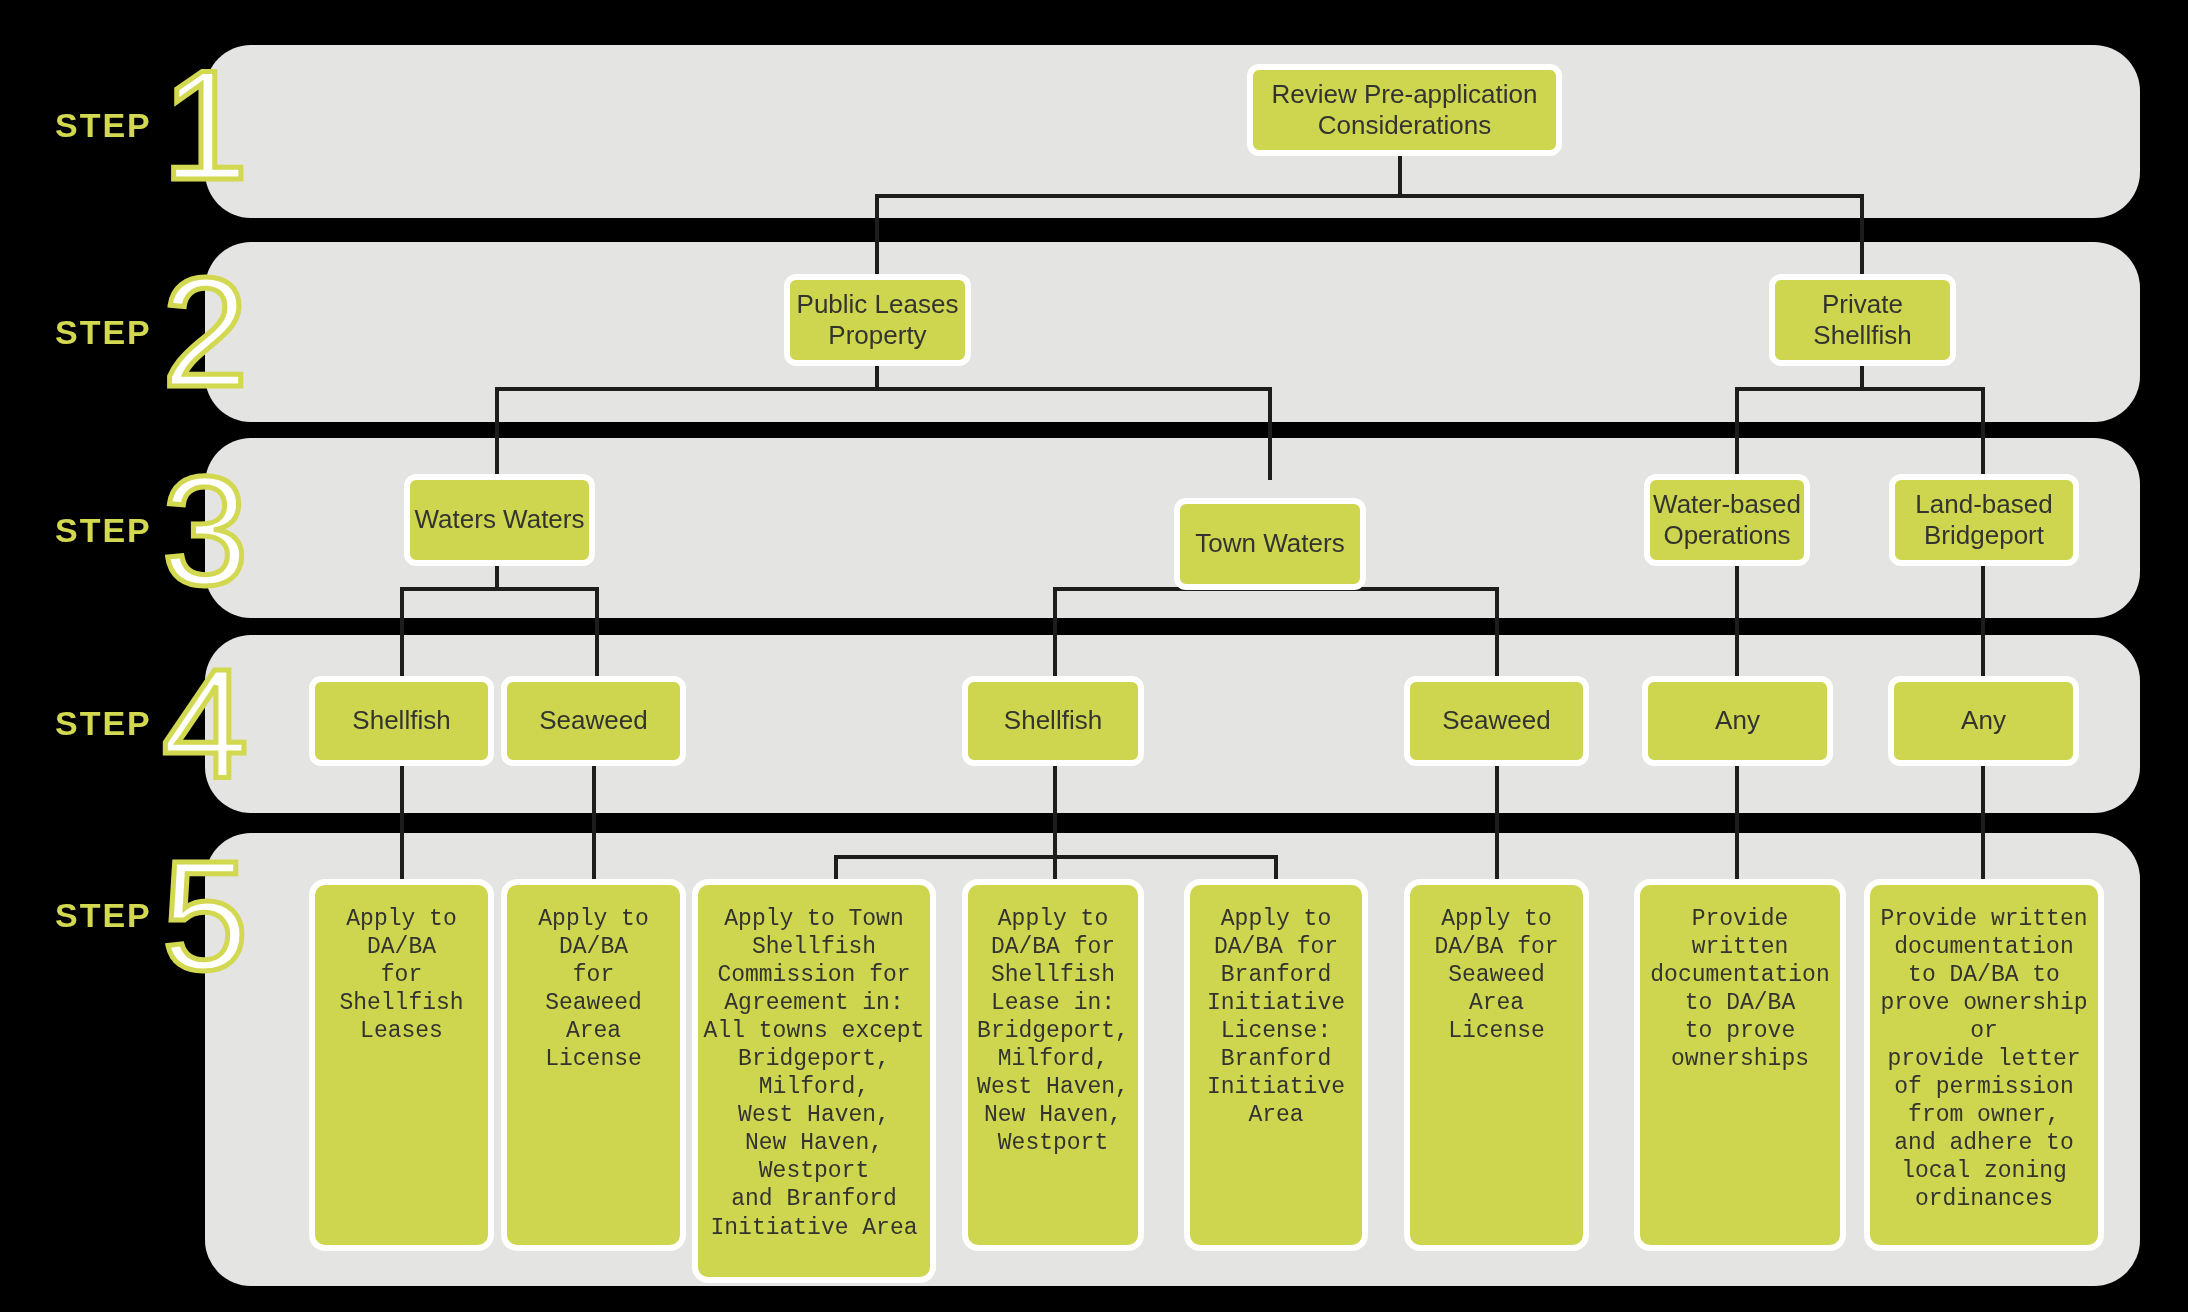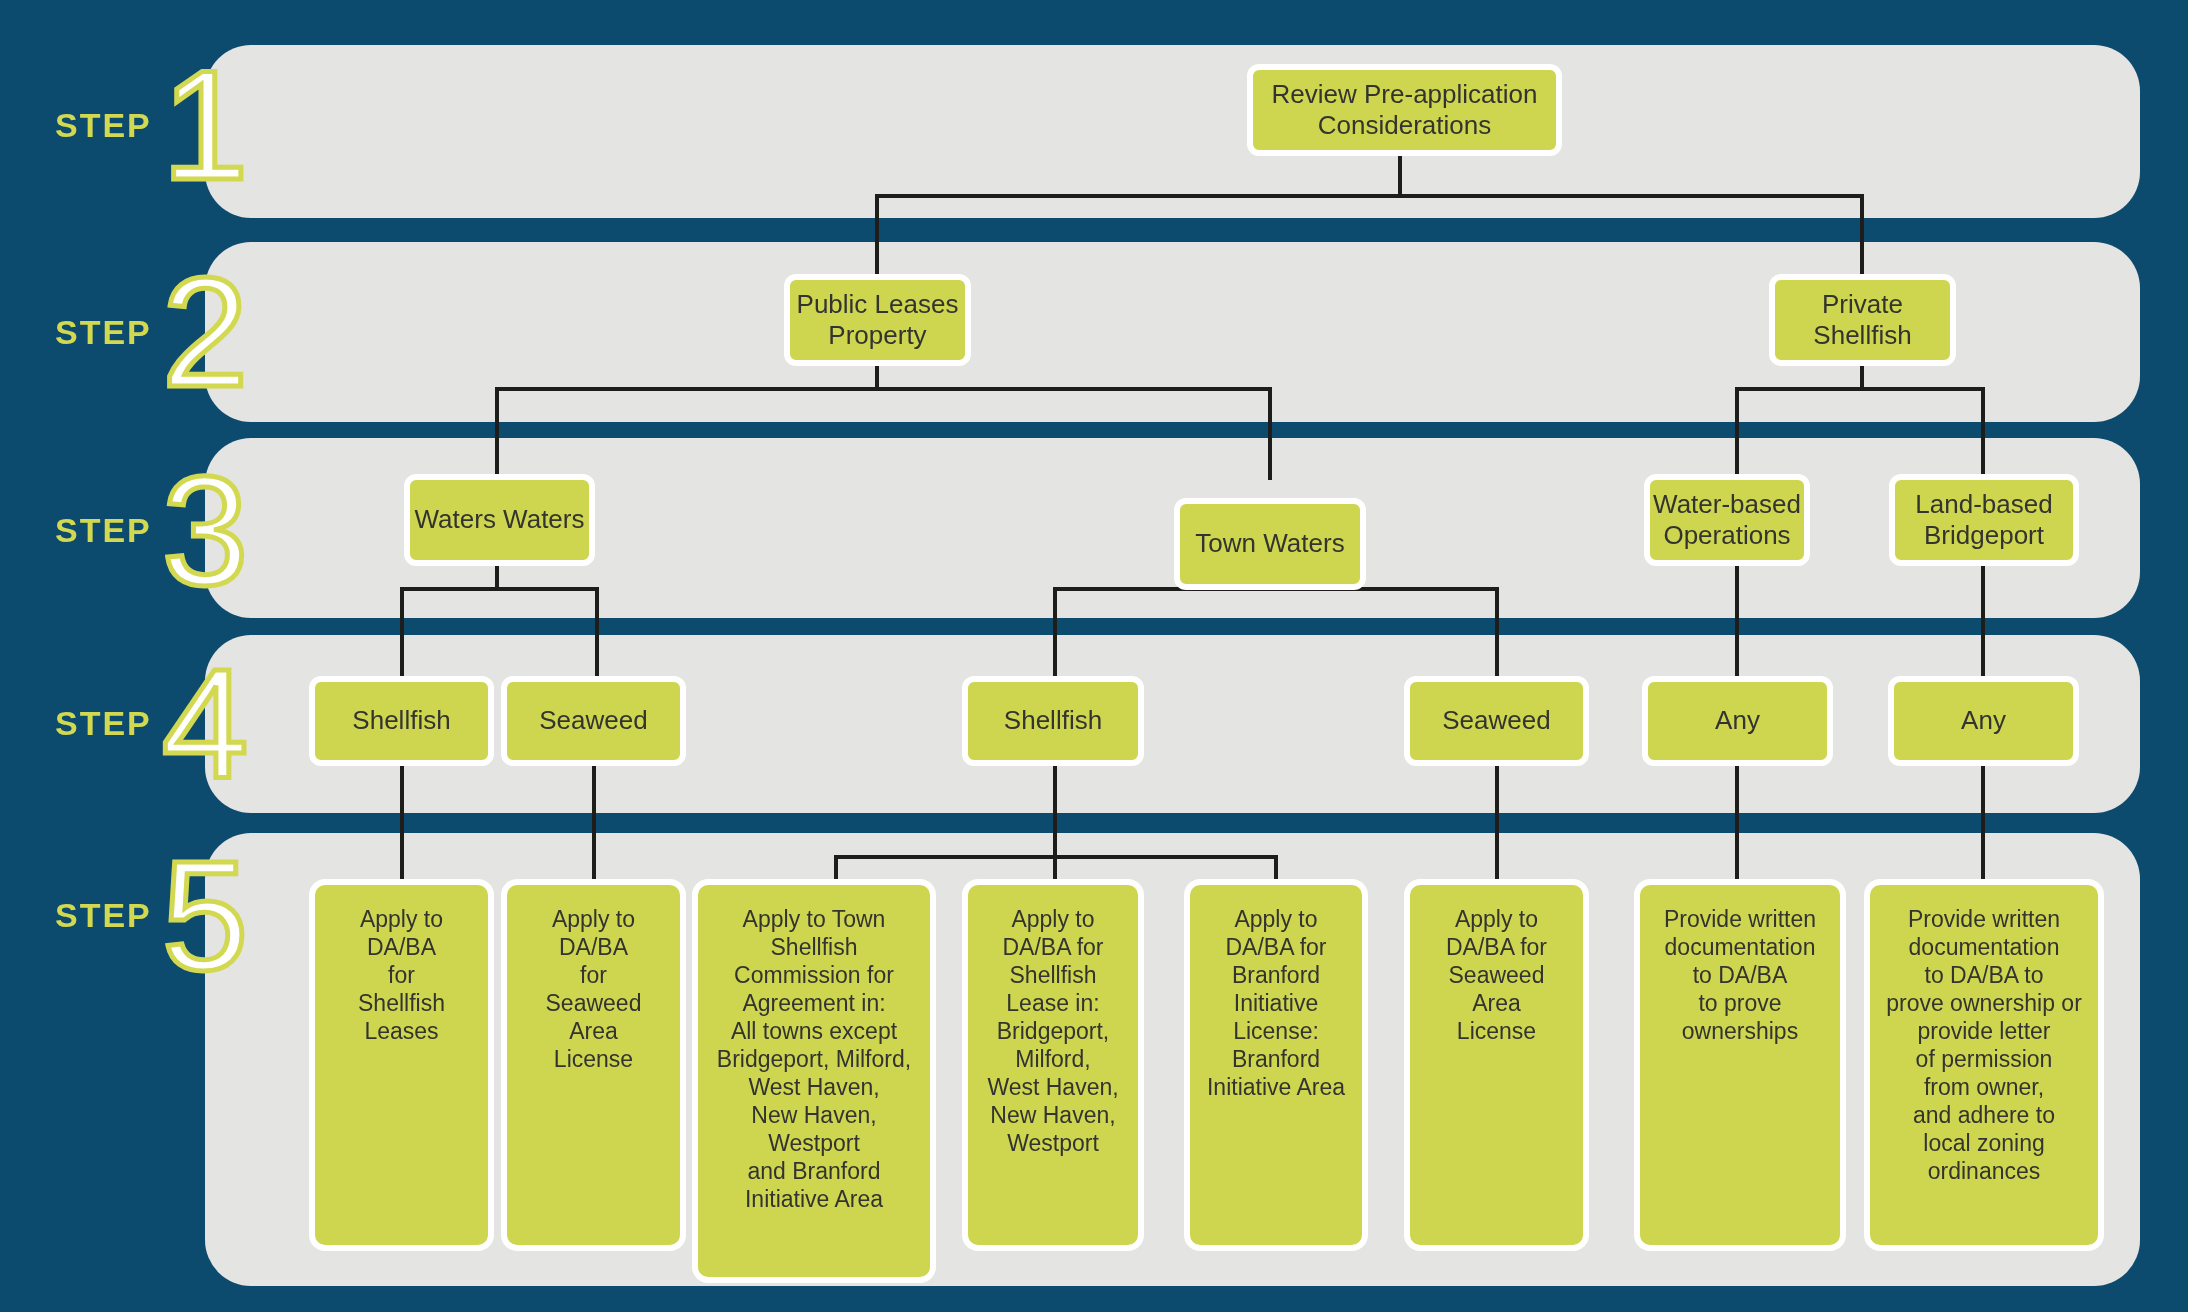--- a/index.html
+++ b/index.html
@@ -1,19 +1,19 @@
 <!DOCTYPE html>
 <html><head>
 <meta charset="utf-8">
 <style>
   html,body{margin:0;padding:0;background:#ffffff;}
   #canvas{
     position:relative;
     width:2188px;height:1312px;
-    background:#0c4a6e;
+    background:#000000;
     font-family:"Liberation Sans", sans-serif;
     overflow:hidden;
   }
   .band{
     position:absolute;left:205px;width:1935px;
     background:#e4e4e2;border-radius:46px;z-index:0;
   }
   .step-label{
     position:absolute;left:55px;height:170px;width:230px;
     display:flex;align-items:center;z-index:3;
@@ -32,21 +32,21 @@
     background:#ced64f;border:6px solid #ffffff;border-radius:12px;
     display:flex;align-items:center;justify-content:center;
     text-align:center;color:#333330;
     font-size:26px;line-height:1.2;font-weight:400;
   }
   .node span{white-space:pre-line;display:block;width:100%;}
   .node-lg{
     align-items:flex-start;border-radius:16px;
     font-size:23px;line-height:1.22;
   }
-  .node-lg span{padding-top:20px;}
+  .node-lg span{padding-top:20px;font-family:Liberation Mono, monospace;}
 </style>
 </head>
 <body>
 
 <div id="canvas">
 
   <div class="band" style="top:45px;height:173px;"></div>
   <div class="band" style="top:242px;height:180px;"></div>
   <div class="band" style="top:438px;height:180px;"></div>
   <div class="band" style="top:635px;height:178px;"></div>

